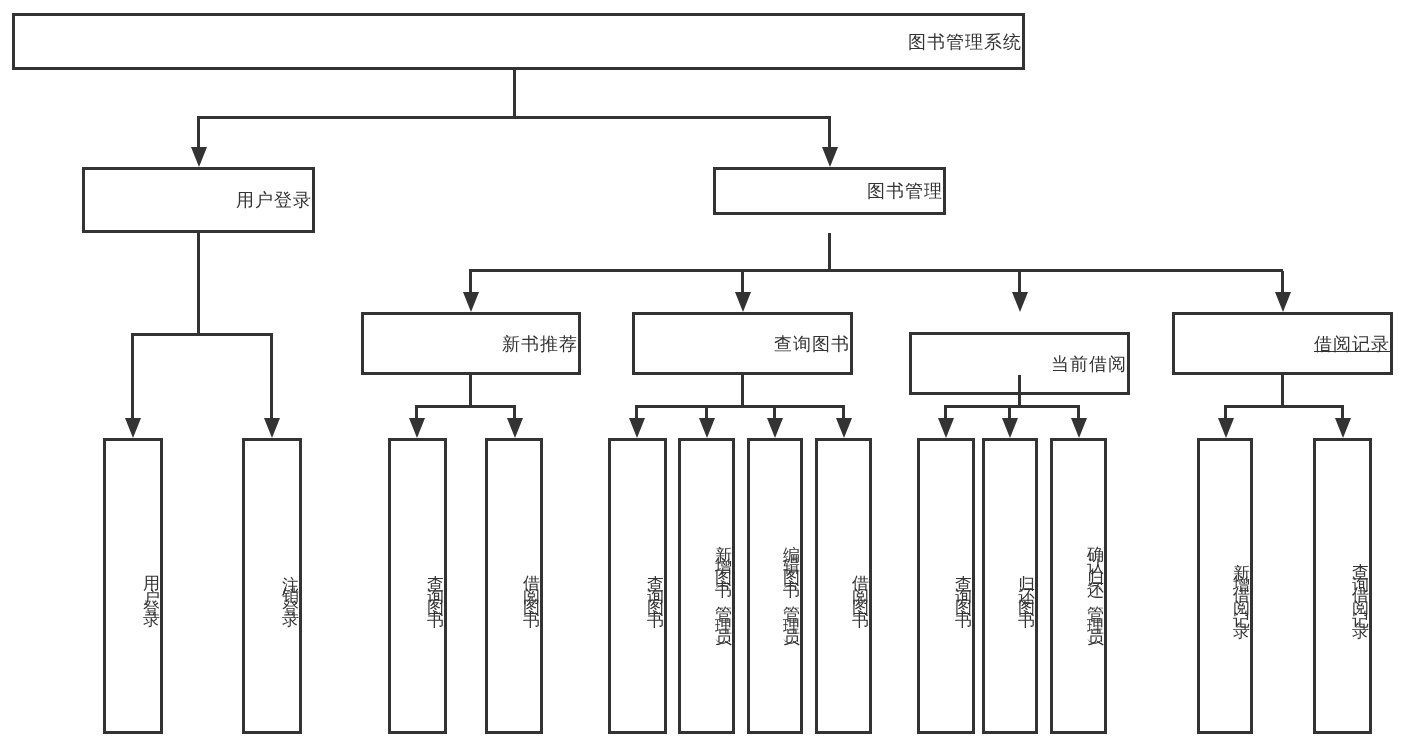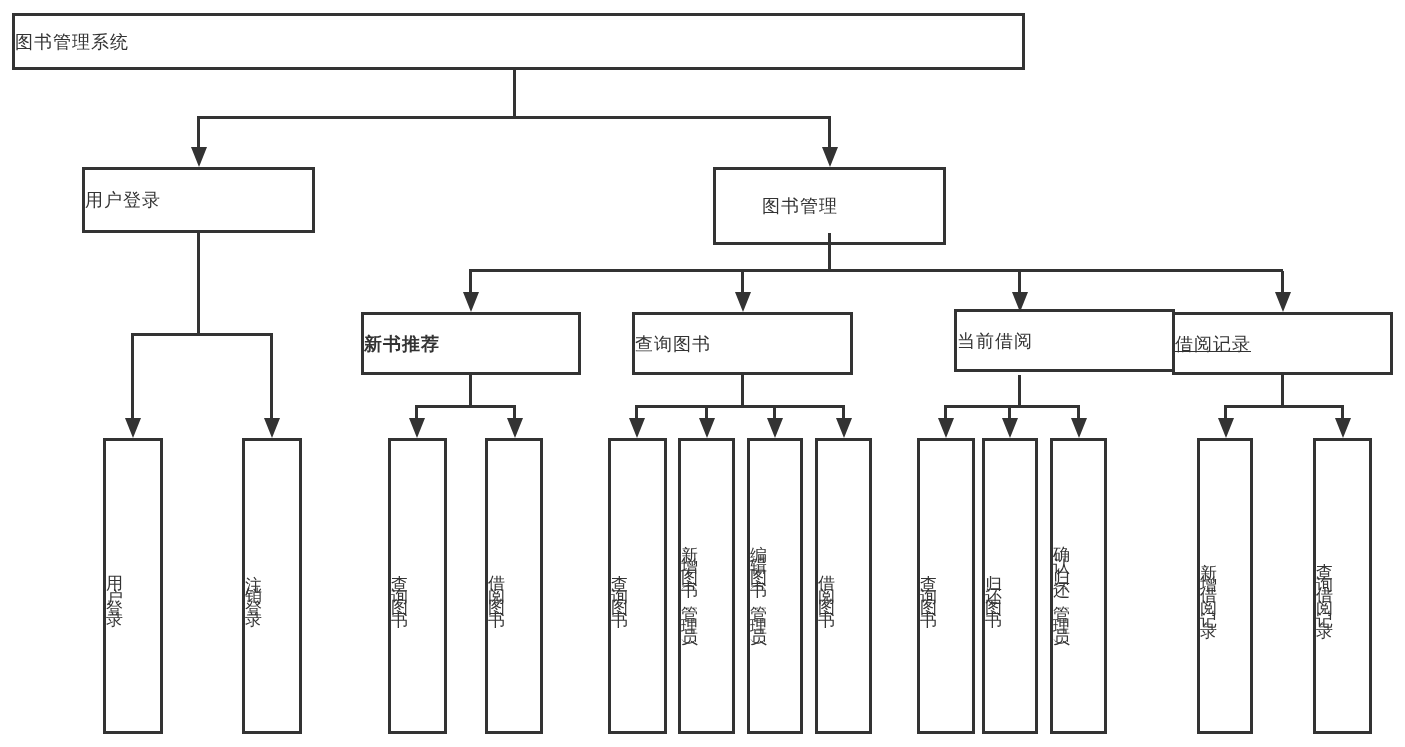--- a/index.html
+++ b/index.html
@@ -7,42 +7,42 @@
   }
   html,body{margin:0;padding:0;background:var(--bg);}
   #canvas{
     position:relative; width:1405px; height:747px; background:var(--bg);
     font-family:"Liberation Sans","DejaVu Sans",sans-serif; color:var(--text);
     overflow:hidden;
   }
   .box{
     position:absolute; box-sizing:border-box; background:#fff;
     border:3px solid var(--line);
-    display:flex; align-items:center; justify-content:flex-start;
+    display:flex; align-items:center; justify-content:flex-end;
   }
   .box.h span{
     font-size:18px; letter-spacing:1px; color:var(--text); white-space:nowrap;
   }
   .box.v span{
     writing-mode:vertical-rl; text-orientation:mixed;
     font-size:17px; letter-spacing:12px; color:var(--text); line-height:1;
   }
   .ln{position:absolute; background:var(--line);}
   .arrow{
     position:absolute; width:0; height:0;
     border-left:8px solid transparent; border-right:8px solid transparent;
     border-top:20px solid var(--line);
   }
   
   #b-root            {left:12px;  top:13px;  width:1013px; height:57px;}
   #b-user-login      {left:82px;  top:167px; width:233px;  height:66px;}
-  #b-book-mgmt       {left:713px; top:167px; width:233px;  height:78px;padding-left:46px;}
-  #b-new-rec         {left:361px; top:312px; width:220px;  height:63px;font-weight:bold;}
+  #b-book-mgmt       {left:713px; top:167px; width:233px;  height:48px;padding-left:46px;}
+  #b-new-rec         {left:361px; top:312px; width:220px;  height:63px;}
   #b-book-borrow     {left:632px; top:312px; width:221px;  height:63px;}
-  #b-current-borrow  {left:909px; top:309px; width:221px;  height:63px;margin-left:45px;}
+  #b-current-borrow  {left:909px; top:332px; width:221px;  height:63px;}
   #b-borrow-records  {left:1172px;top:312px; width:221px;  height:63px;text-decoration:underline;}
   .lv4{top:438px; height:296px;}
   #b-login-user  {left:103px;  width:60px;}
   #b-login-logout{left:242px;  width:60px;}
   #b-rec-query   {left:388px;  width:59px;}
   #b-rec-borrow  {left:485px;  width:58px;}
   #b-bor-query   {left:608px;  width:59px;}
   #b-bor-add     {left:678px;  width:57px;}
   #b-bor-edit    {left:747px;  width:56px;}
   #b-bor-borrow  {left:815px;  width:57px;}

